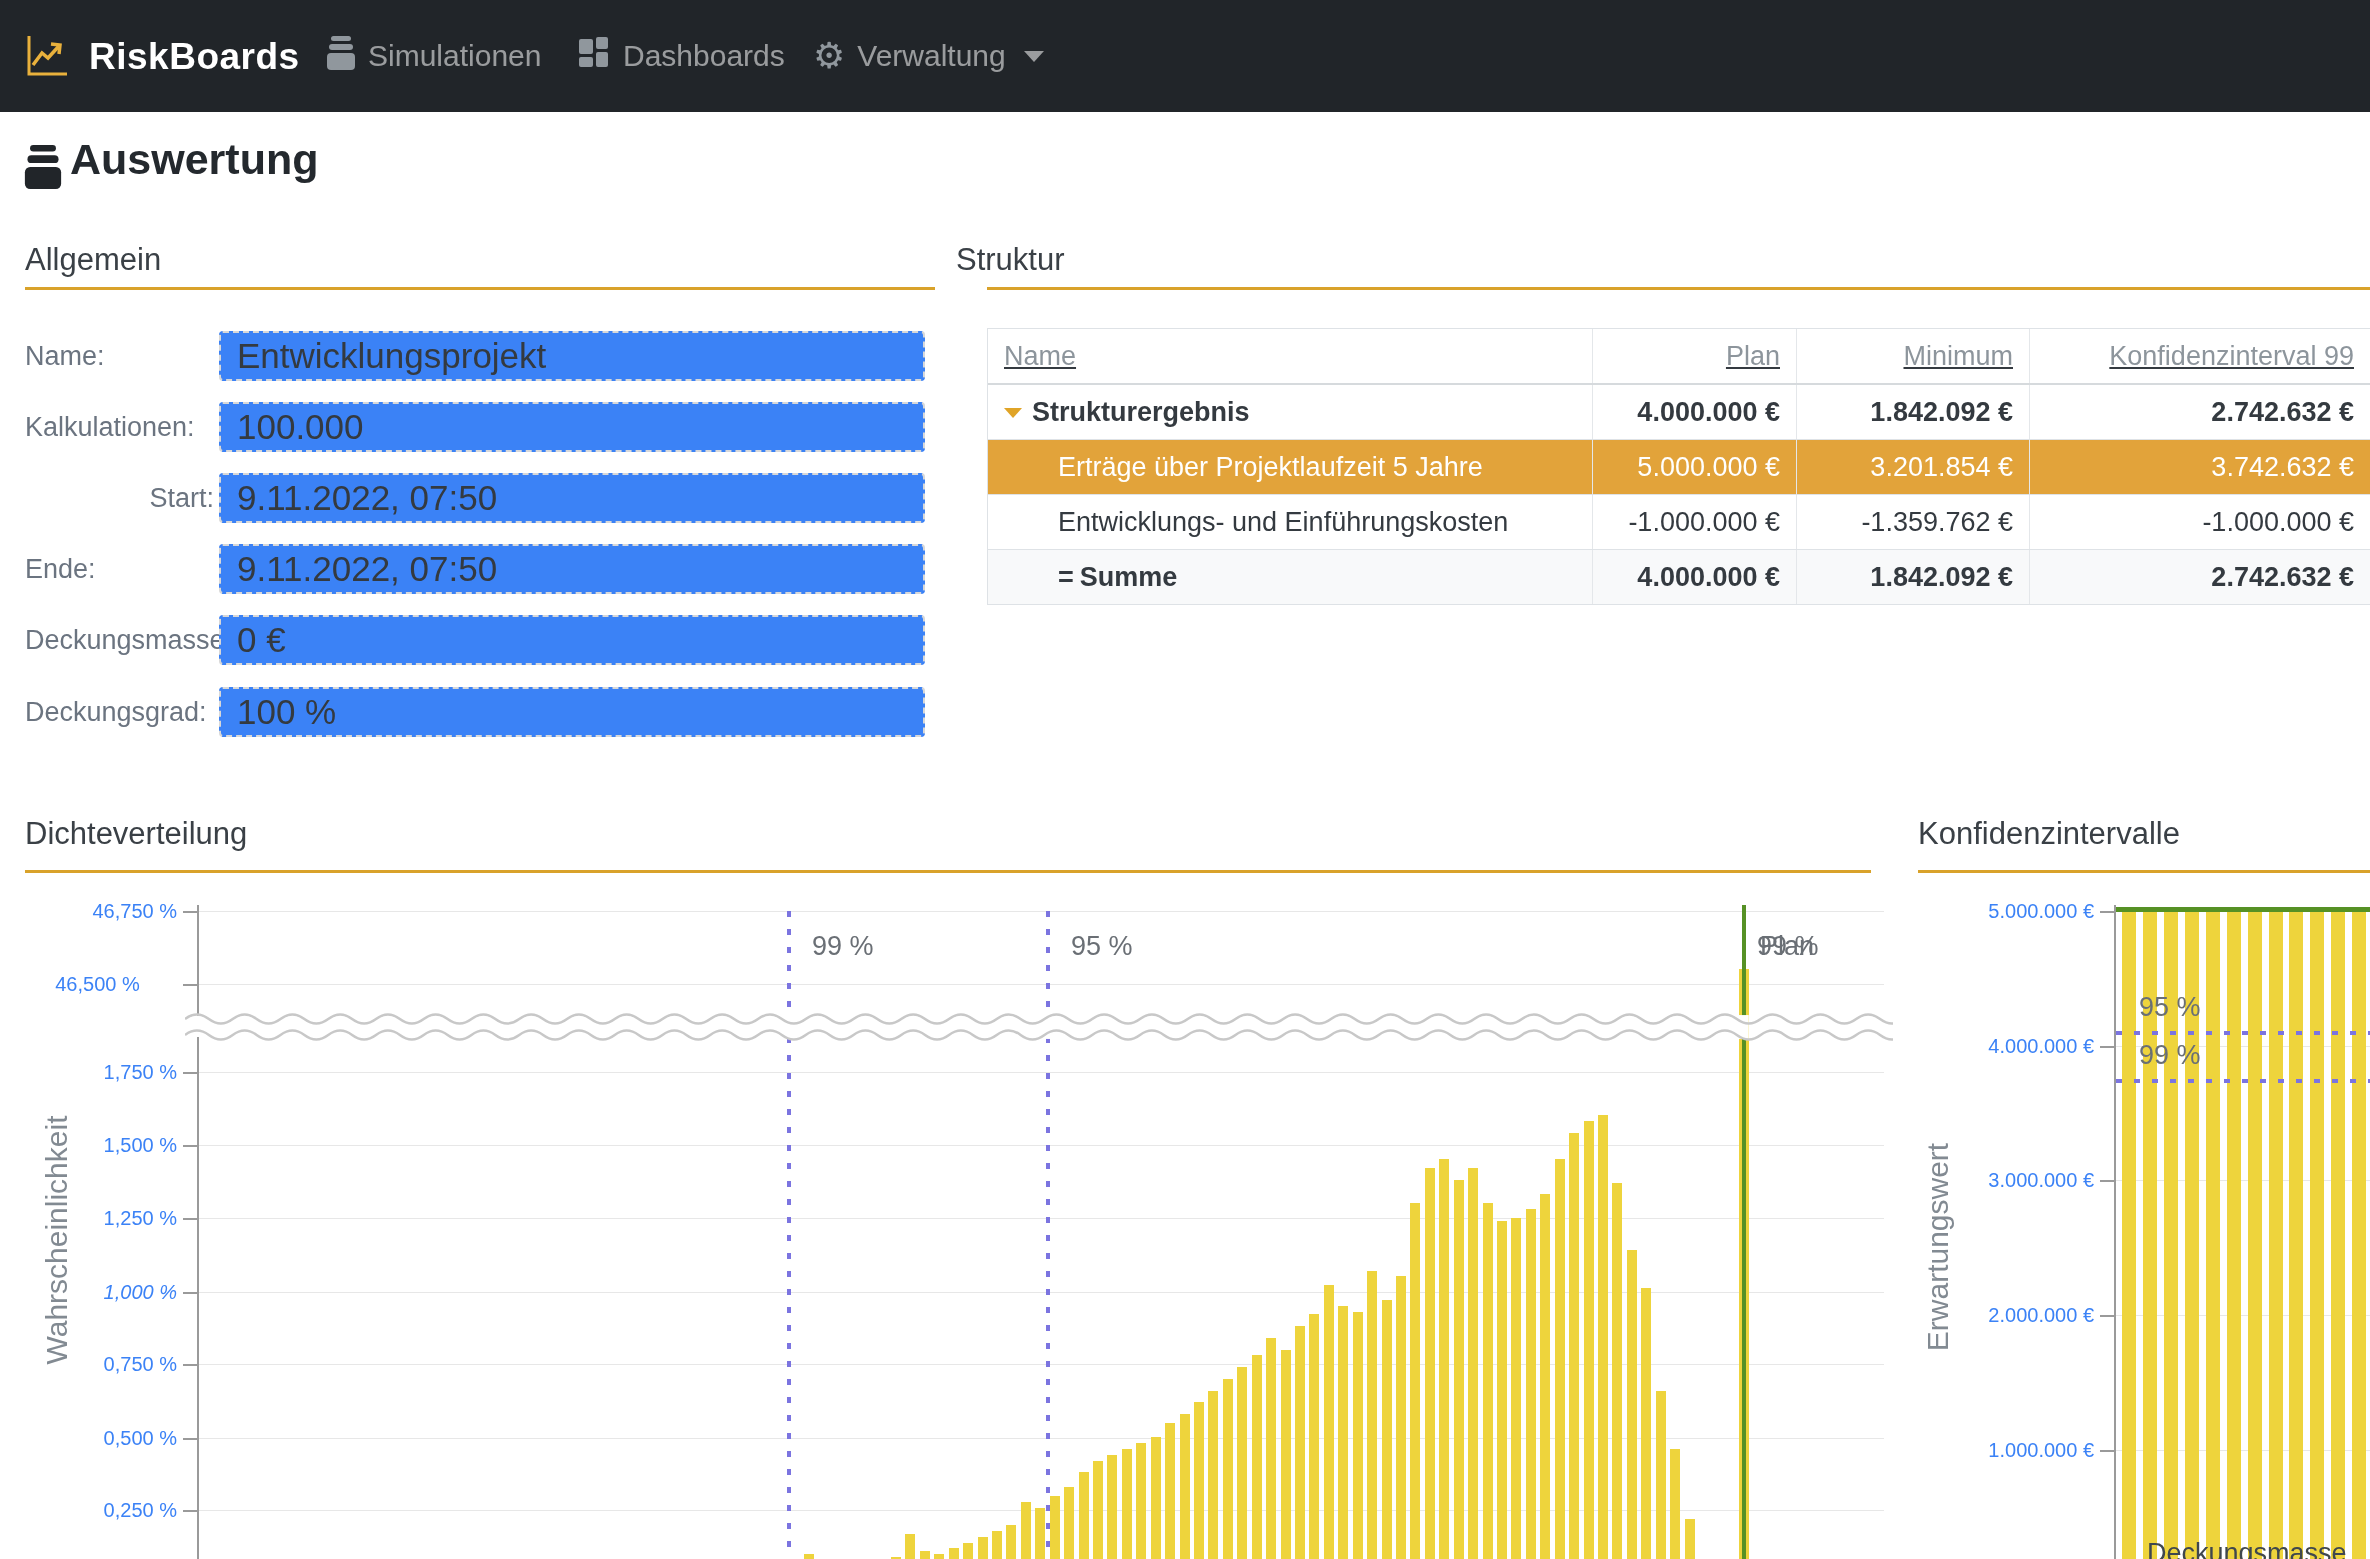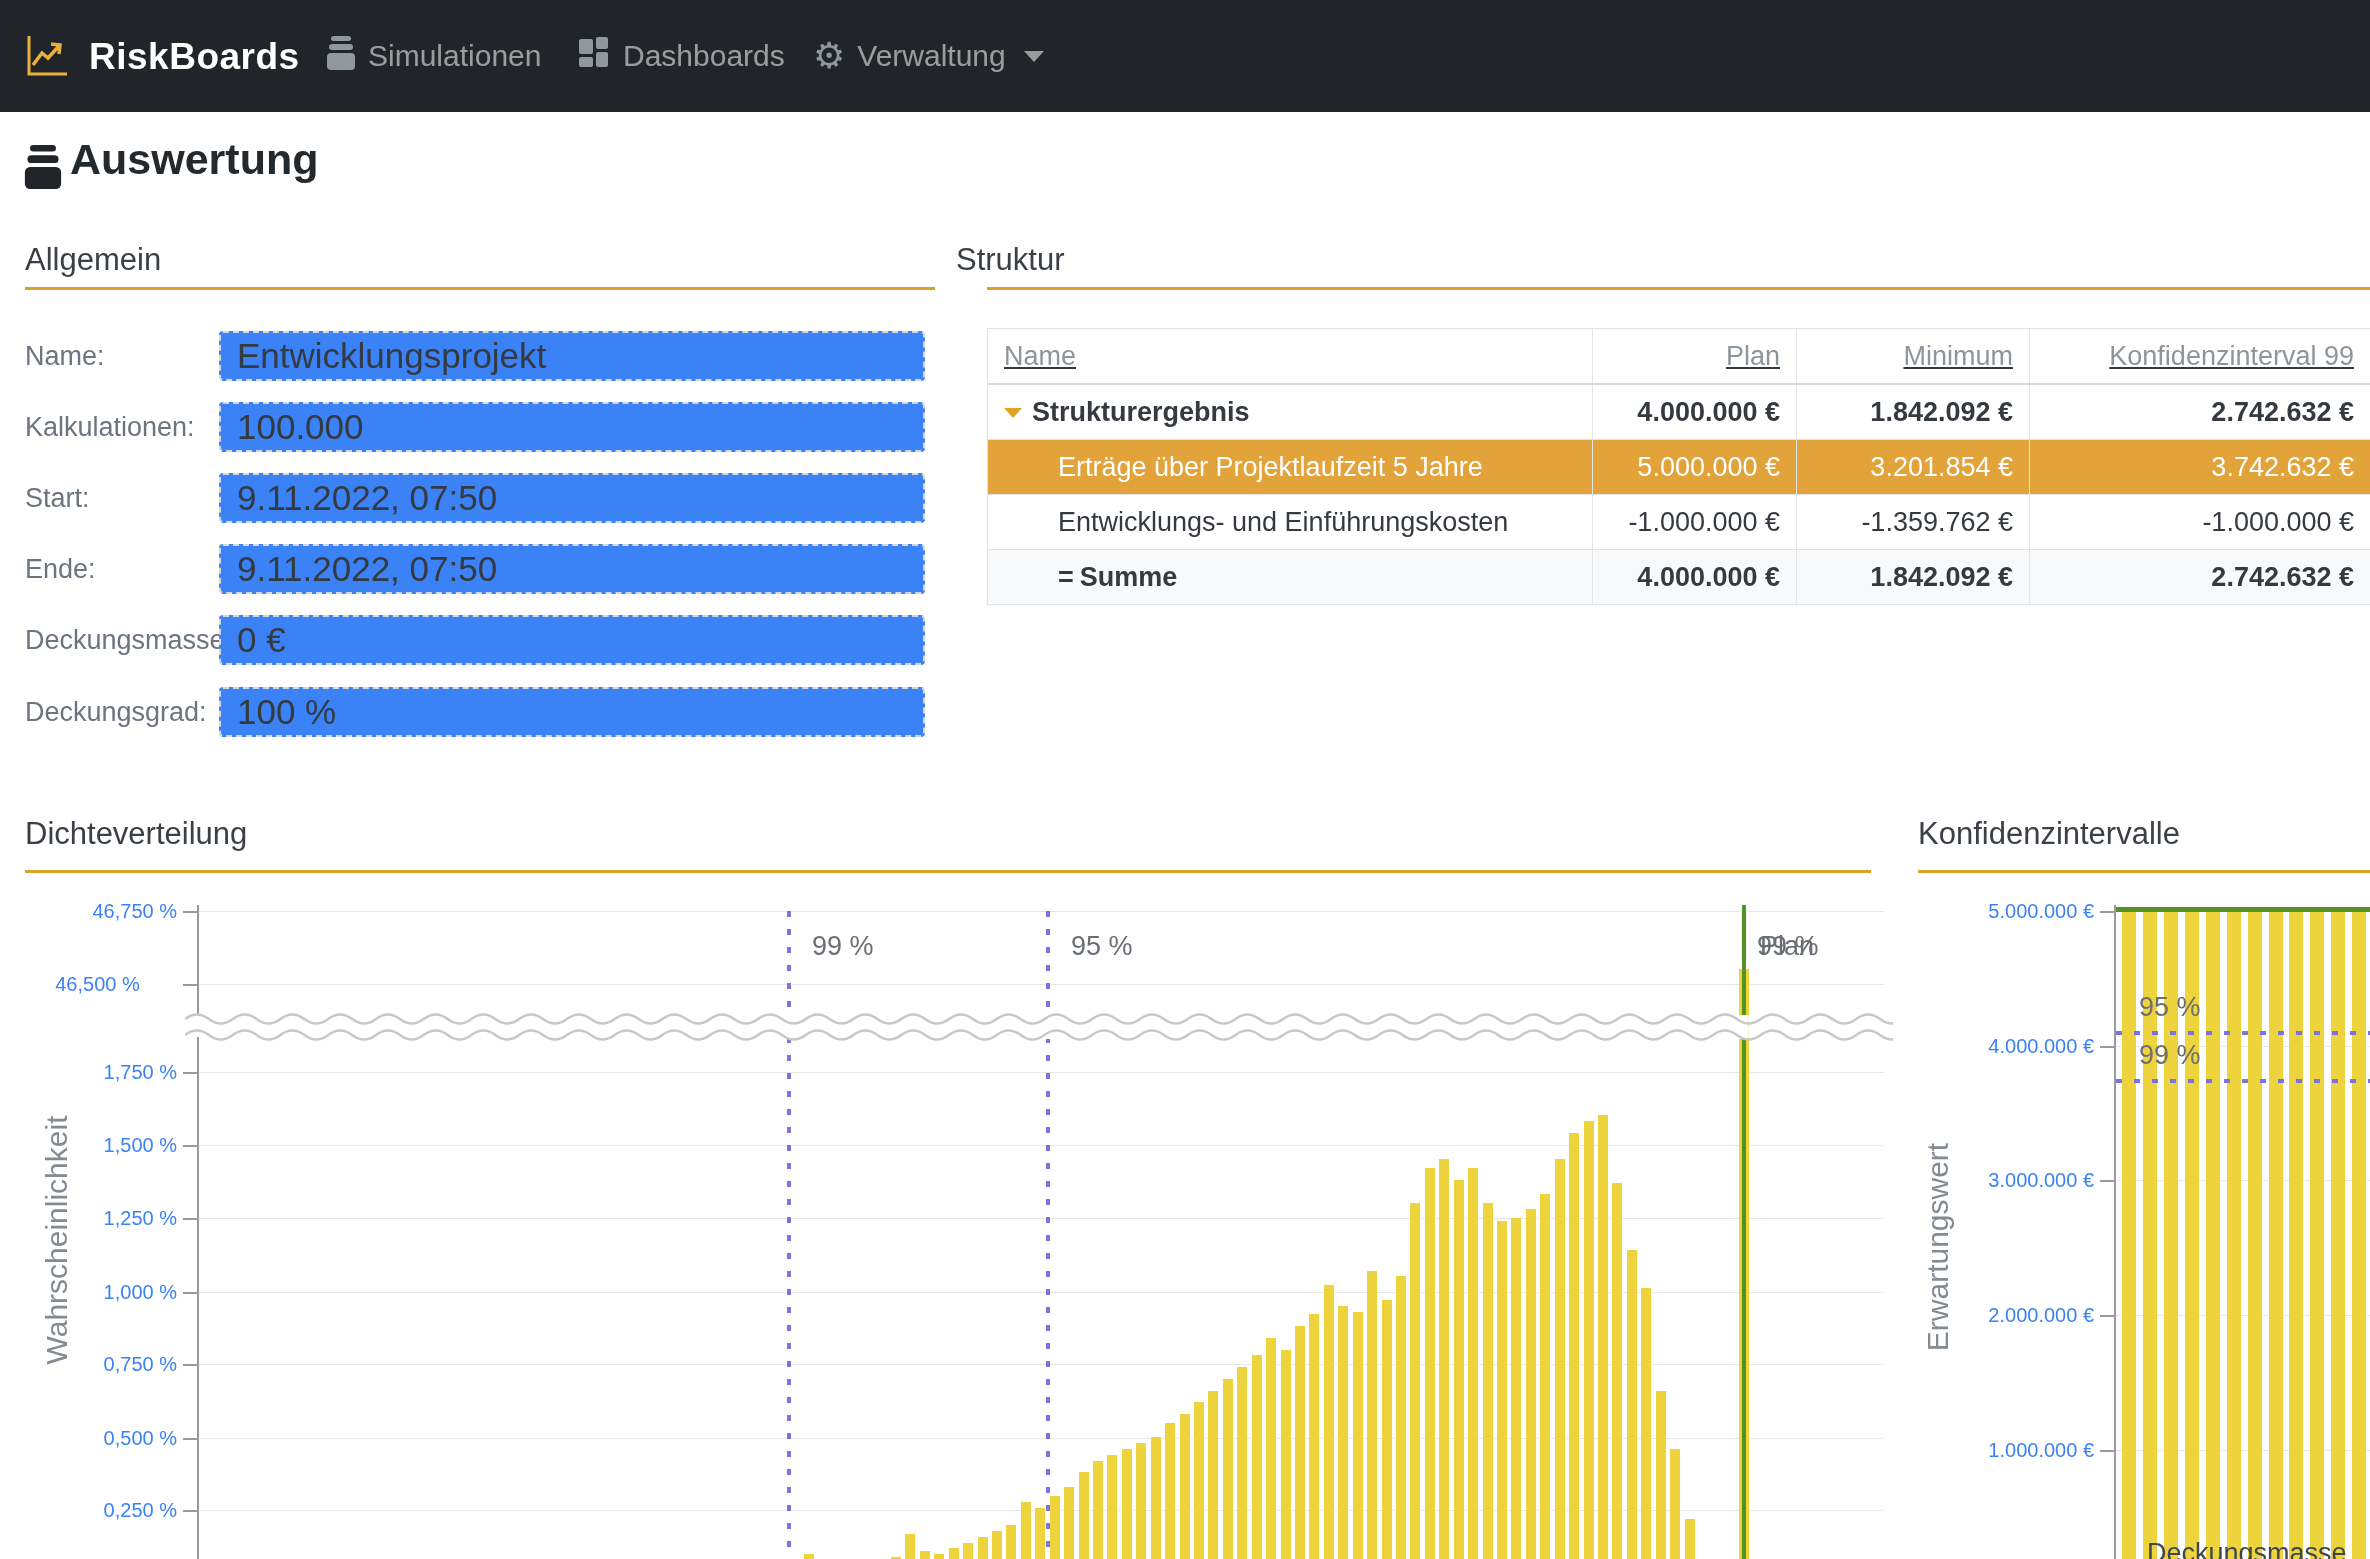--- a/index.html
+++ b/index.html
@@ -100,21 +100,21 @@
 <div class="section-heading" style="left:956px;top:242px;">Struktur</div>
 <div class="gold-rule" style="left:987px;top:287px;width:1383px;"></div>
 
 <div>
   <div class="form-label" style="top:331px;">Name:</div>
   <div class="form-box" style="top:331px;">Entwicklungsprojekt</div>
 
   <div class="form-label" style="top:402px;">Kalkulationen:</div>
   <div class="form-box" style="top:402px;">100.000</div>
 
-  <div class="form-label" style="top:473px;">Start:</div>
+  <div class="form-label" style="top:473px;text-align:right;">Start:</div>
   <div class="form-box" style="top:473px;">9.11.2022, 07:50</div>
 
   <div class="form-label" style="top:544px;">Ende:</div>
   <div class="form-box" style="top:544px;">9.11.2022, 07:50</div>
 
   <div class="form-label" style="top:615px;">Deckungsmasse:</div>
   <div class="form-box" style="top:615px;">0 €</div>
 
   <div class="form-label" style="top:687px;">Deckungsgrad:</div>
   <div class="form-box" style="top:687px;">100 %</div>
@@ -170,21 +170,21 @@
     <div class="tickmark" style="left: 183px; top: 1072px; width: 14px;"></div>
     <div class="tick-label" style="left: 18px; top: 1057px; width: 159px;">1,750 %</div>
     <div class="gridline" style="left: 199px; top: 1145px; width: 1685px;"></div>
     <div class="tickmark" style="left: 183px; top: 1145px; width: 14px;"></div>
     <div class="tick-label" style="left: 18px; top: 1130px; width: 159px;">1,500 %</div>
     <div class="gridline" style="left: 199px; top: 1218px; width: 1685px;"></div>
     <div class="tickmark" style="left: 183px; top: 1218px; width: 14px;"></div>
     <div class="tick-label" style="left: 18px; top: 1203px; width: 159px;">1,250 %</div>
     <div class="gridline" style="left: 199px; top: 1292px; width: 1685px;"></div>
     <div class="tickmark" style="left: 183px; top: 1292px; width: 14px;"></div>
-    <div class="tick-label" style="left: 18px; top: 1277px; width: 159px;">1,000 %</div>
+    <div class="tick-label" style="left: 18px; top: 1277px; width: 159px; font-style: italic;">1,000 %</div>
     <div class="gridline" style="left: 199px; top: 1364px; width: 1685px;"></div>
     <div class="tickmark" style="left: 183px; top: 1364px; width: 14px;"></div>
     <div class="tick-label" style="left: 18px; top: 1349px; width: 159px;">0,750 %</div>
     <div class="gridline" style="left: 199px; top: 1438px; width: 1685px;"></div>
     <div class="tickmark" style="left: 183px; top: 1438px; width: 14px;"></div>
     <div class="tick-label" style="left: 18px; top: 1423px; width: 159px;">0,500 %</div>
     <div class="gridline" style="left: 199px; top: 1510px; width: 1685px;"></div>
     <div class="tickmark" style="left: 183px; top: 1510px; width: 14px;"></div>
     <div class="tick-label" style="left: 18px; top: 1495px; width: 159px;">0,250 %</div>
     <div class="bar" style="left: 790px; top: 1575px; width: 10px;"></div>

